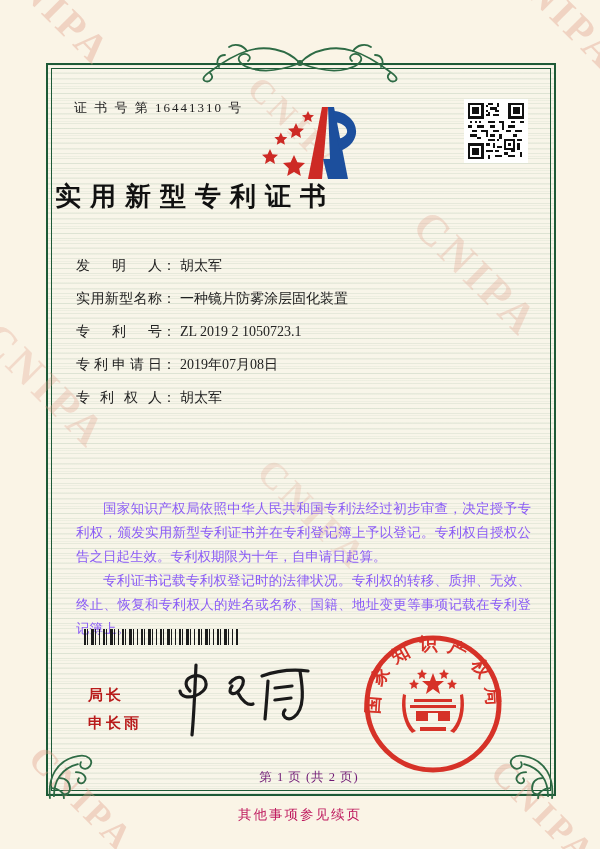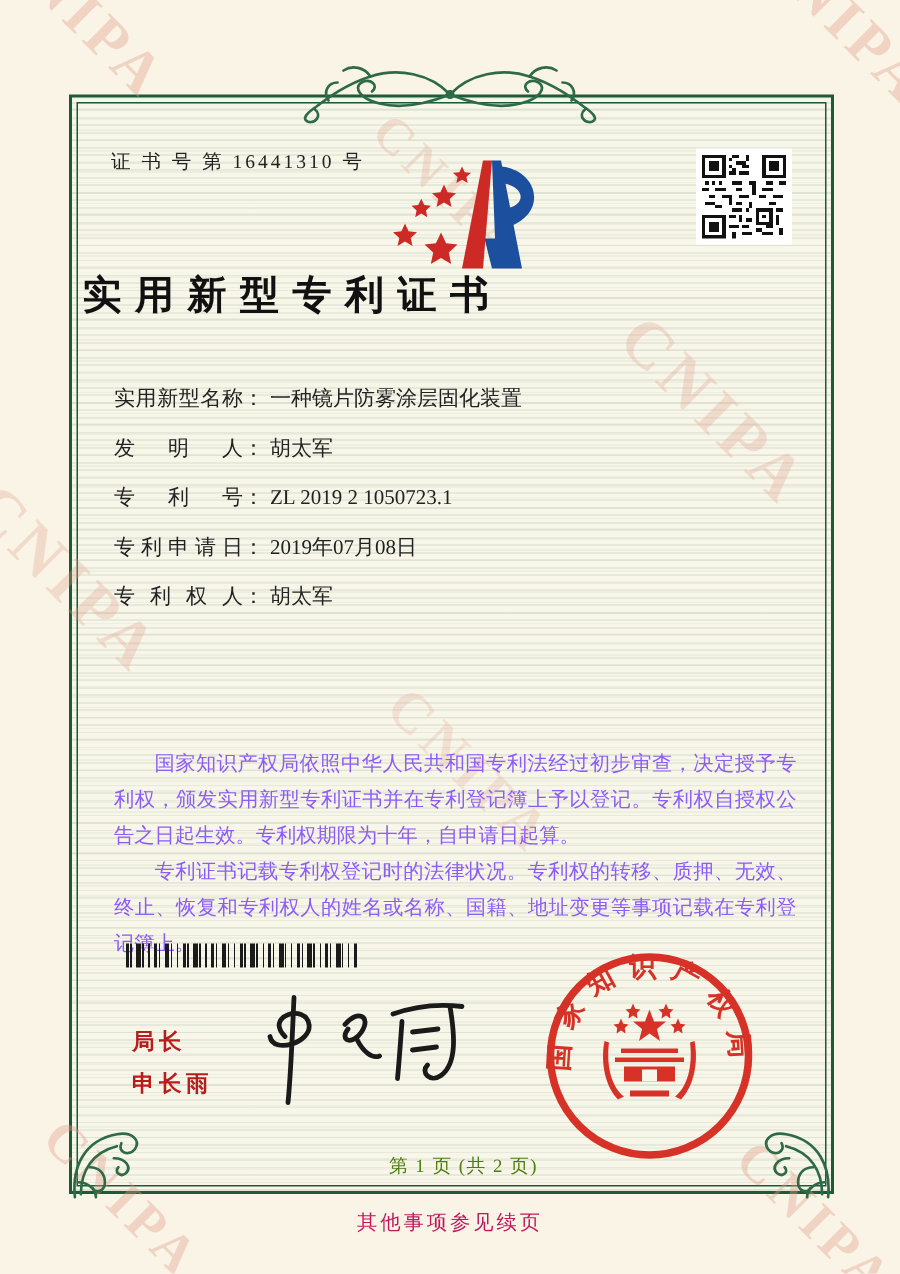--- a/index.html
+++ b/index.html
@@ -89,21 +89,21 @@
   }
   .signature { position:absolute; left:112px; top:598px; }
   
   .seal { position:absolute; left:316px; top:570px; width:142px; height:142px; opacity:0.95; }
   .seal-date {
     position:absolute; left:0; bottom:16px; width:100%;
     text-align:center; font-size:13.5px; font-weight:600;
     color:#9d241c; letter-spacing:1px;
   }
   
-  .page-no { position:absolute; left:0; top:706px; width:100%; text-align:center; font-size:12.5px; color:#4d7c0f; letter-spacing:1px;padding-left:16px; }
+  .page-no { position:absolute; left:0; top:706px; width:100%; text-align:center; font-size:12.5px; color:#701a75; letter-spacing:1px;padding-left:16px; }
   .next-note { position:absolute; left:0; top:806px; width:100%; text-align:center; font-size:13.5px; color:#be185d; letter-spacing:2px; z-index:3; }
 </style>
 </head>
 <body>
 
 <div class="wm" style="left:-18px; top:-16px; font-size:40px;">CNIPA</div>
 <div class="wm" style="left:490px; top:-12px; font-size:40px;">CNIPA</div>
 <div class="wm" style="left:235px; top:108px; font-size:34px; color:rgba(224,158,138,0.28);">CNIPA</div>
 <div class="wm" style="left:398px; top:248px; font-size:44px; color:rgba(224,158,138,0.30);">CNIPA</div>
 <div class="wm" style="left:-34px; top:360px; font-size:44px; color:rgba(224,158,138,0.30);">CNIPA</div>
@@ -229,24 +229,24 @@
           <rect x="18" y="23" width="3" height="1"></rect>
           <rect x="23" y="22" width="1" height="2"></rect>
       </g>
     </svg>
   </div>
 
   <div class="title">实用新型专利证书</div>
 
   <div class="rows">
     <div class="row">
+      <span class="lbl">发明人</span><span class="colon">：</span><span class="val">胡太军</span>
+    </div>
+    <div class="row">
       <span class="lbl">实用新型名称</span><span class="colon">：</span><span class="val">一种镜片防雾涂层固化装置</span>
-    </div>
-    <div class="row">
-      <span class="lbl">发明人</span><span class="colon">：</span><span class="val">胡太军</span>
     </div>
     <div class="row">
       <span class="lbl">专利号</span><span class="colon">：</span><span class="val">ZL 2019 2 1050723.1</span>
     </div>
     <div class="row">
       <span class="lbl">专利申请日</span><span class="colon">：</span><span class="val">2019年07月08日</span>
     </div>
     <div class="row">
       <span class="lbl">专利权人</span><span class="colon">：</span><span class="val">胡太军</span>
     </div>

